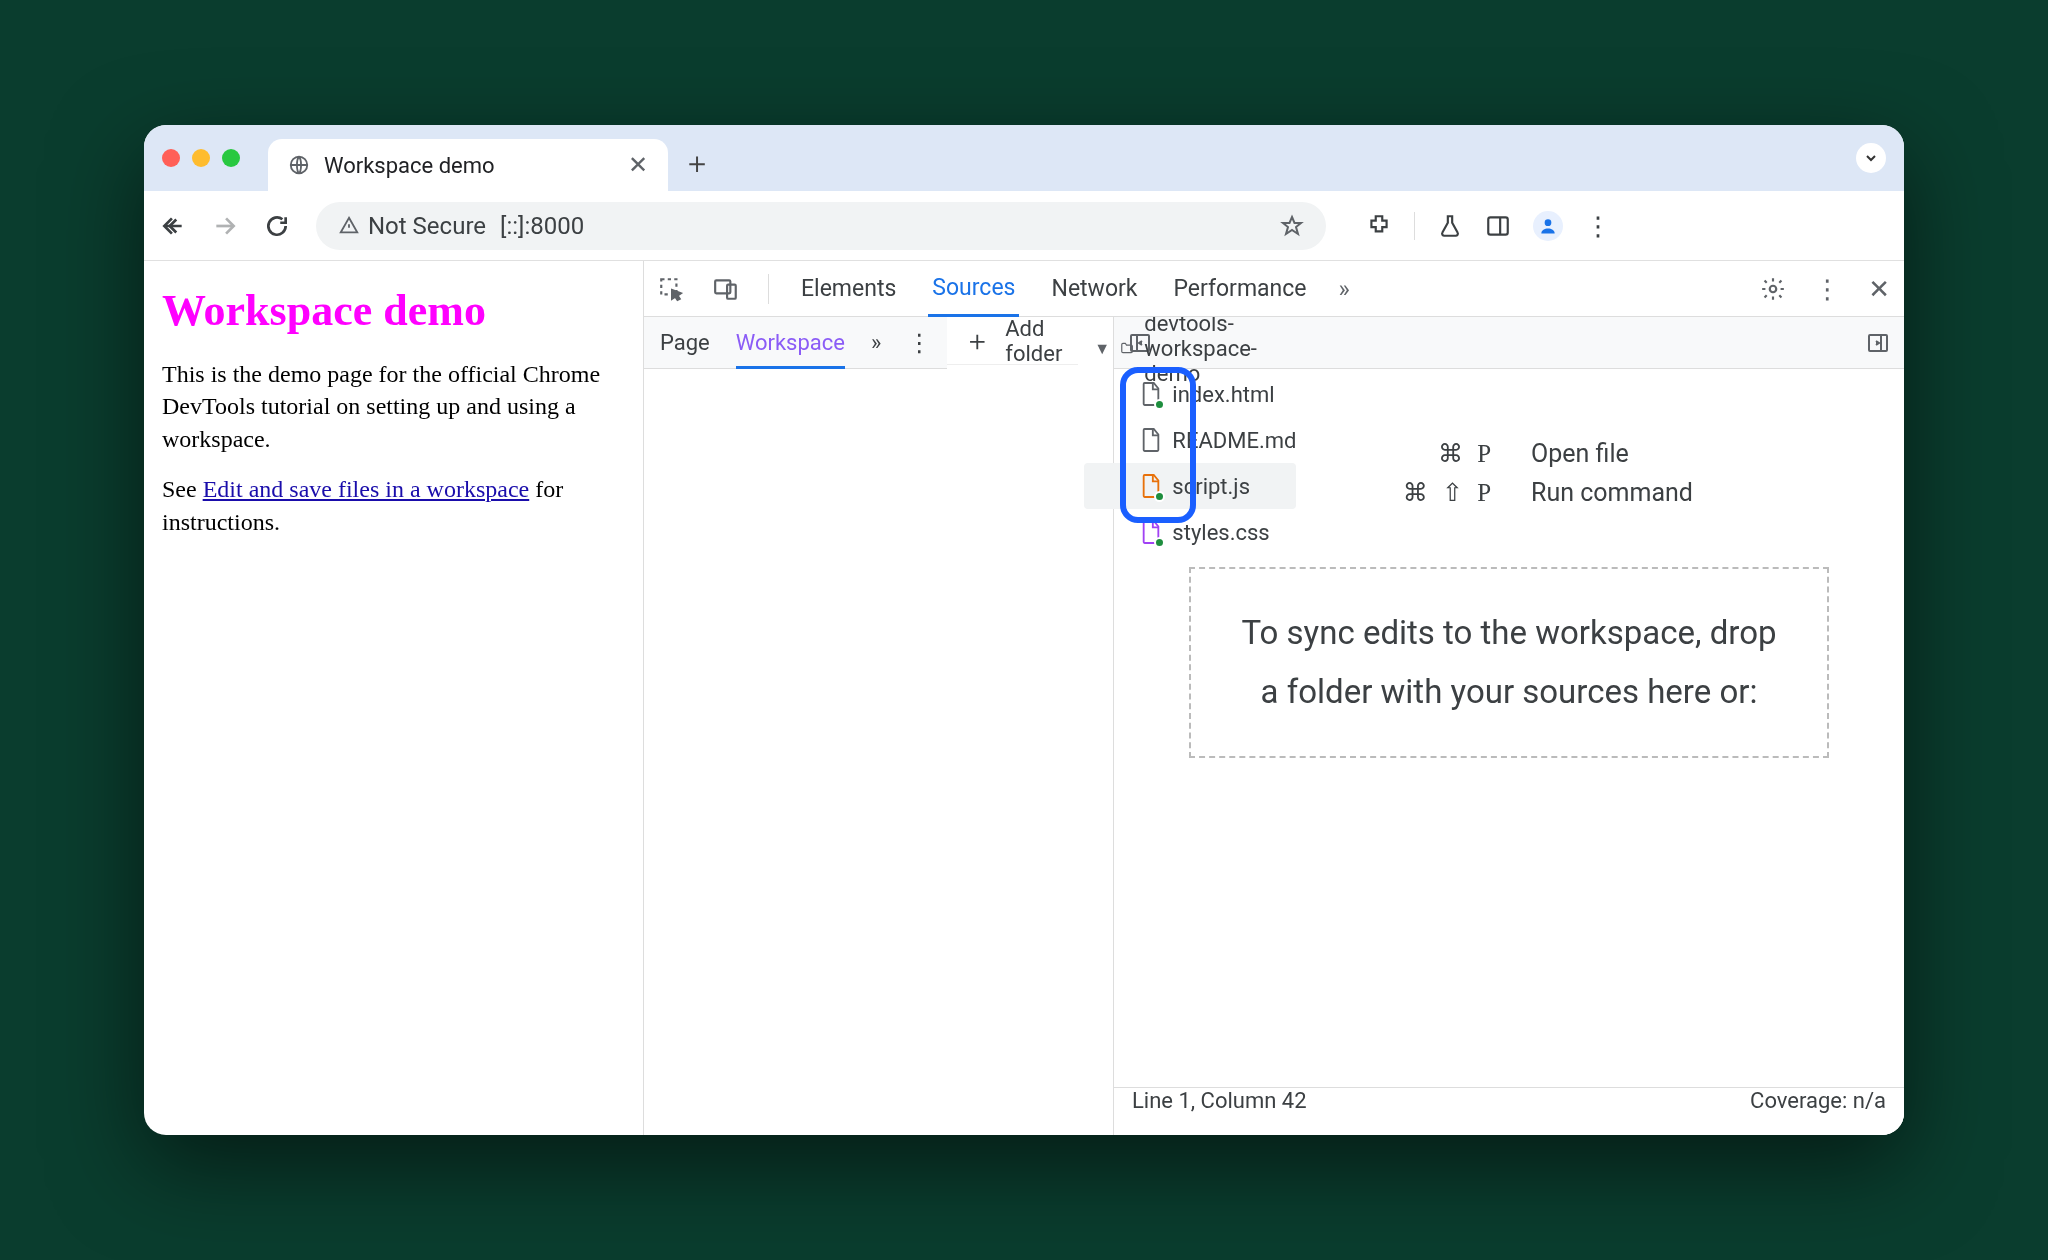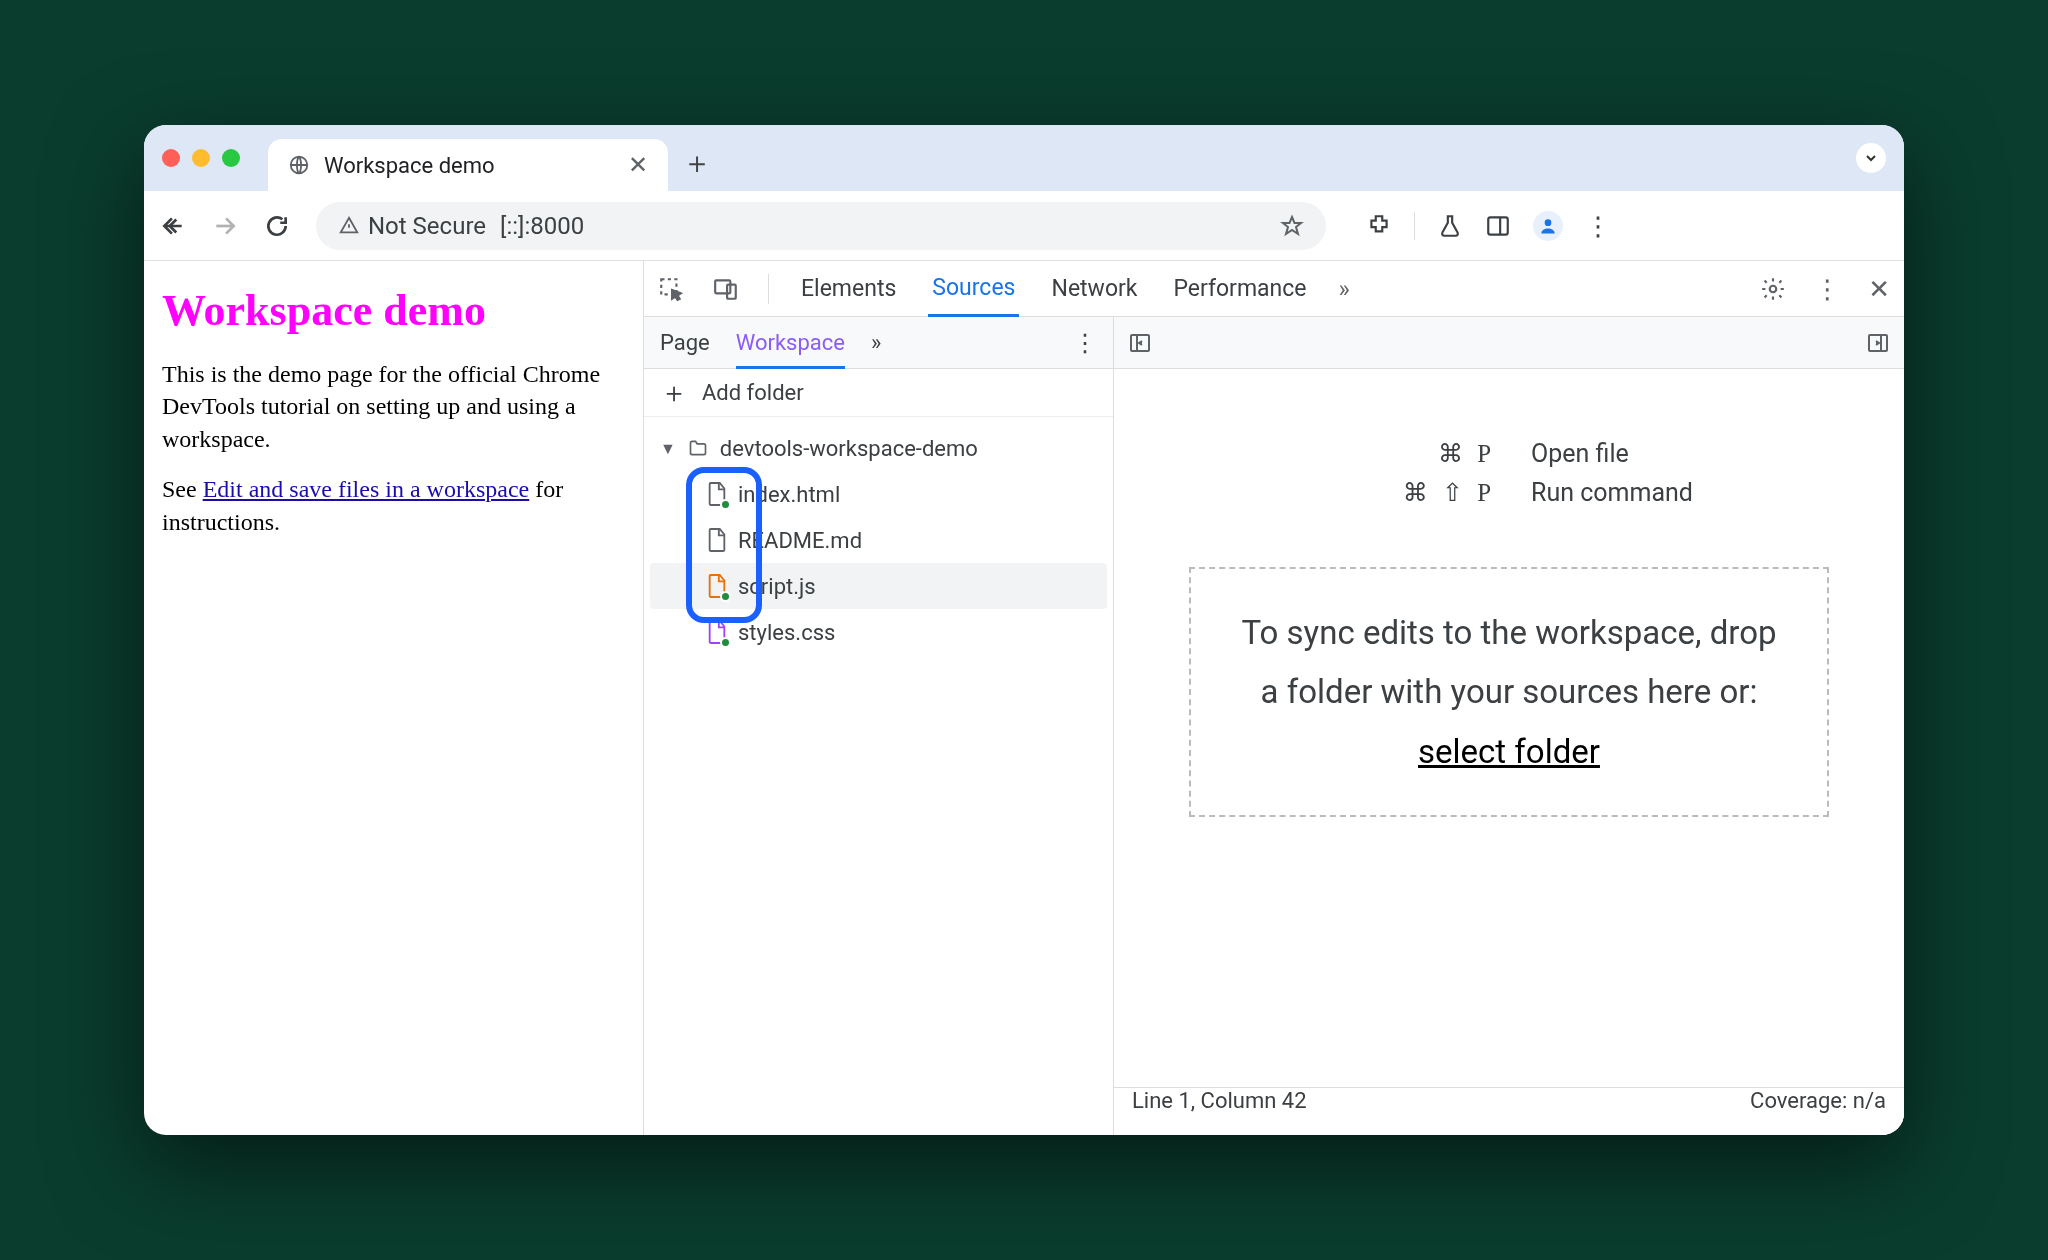--- a/index.html
+++ b/index.html
@@ -88,21 +88,21 @@
     display:flex;align-items:center;padding:0 14px;gap:28px;
     font-size:23px;color:#3c4043;
   }
   .dt-tabs .iconbtn{color:#5f6368;}
   .dt-tabs .tabitem{padding:13px 4px;cursor:pointer;}
   .dt-tabs .active{color:#1a73e8;border-bottom:3px solid #1a73e8;}
   .dt-tabs .spacer{flex:1;}
   
   .dt-body{flex:1;display:flex;overflow:hidden;}
   .dt-nav{
-    width:470px;border-right:1px solid #ddd;display:flex;flex-direction:column;
+    width:470px;border-right:1px solid #ddd;display:flex;flex-direction:row;
   }
   .dt-subtabs{
     height:52px;display:flex;align-items:center;gap:26px;
     padding:0 16px;font-size:22px;color:#3c4043;border-bottom:1px solid #ddd;
     background:#f8f9fa;
   }
   .dt-subtabs .active{color:#8b5cf6;border-bottom:3px solid #1a73e8;padding-bottom:11px;margin-bottom:-13px;}
   .dt-subtabs .more{margin-left:auto;}
   .addfolder{
     height:48px;display:flex;align-items:center;gap:14px;
@@ -365,21 +365,20 @@
                 <span>Open file</span>
               </div>
               <div class="row">
                 <span class="keys">⌘ ⇧ P</span>
                 <span>Run command</span>
               </div>
             </div>
             <div class="dropzone">
               <div>To sync edits to the workspace, drop</div>
               <div>a folder with your sources here or:</div>
-              <div><a href="#">select folder</a></div>
             </div>
           </div>
           <div class="statusbar">
             <span>Line 1, Column 42</span>
             <span>Coverage: n/a</span>
           </div>
         </div>
       </div>
     </div>
   </div>

